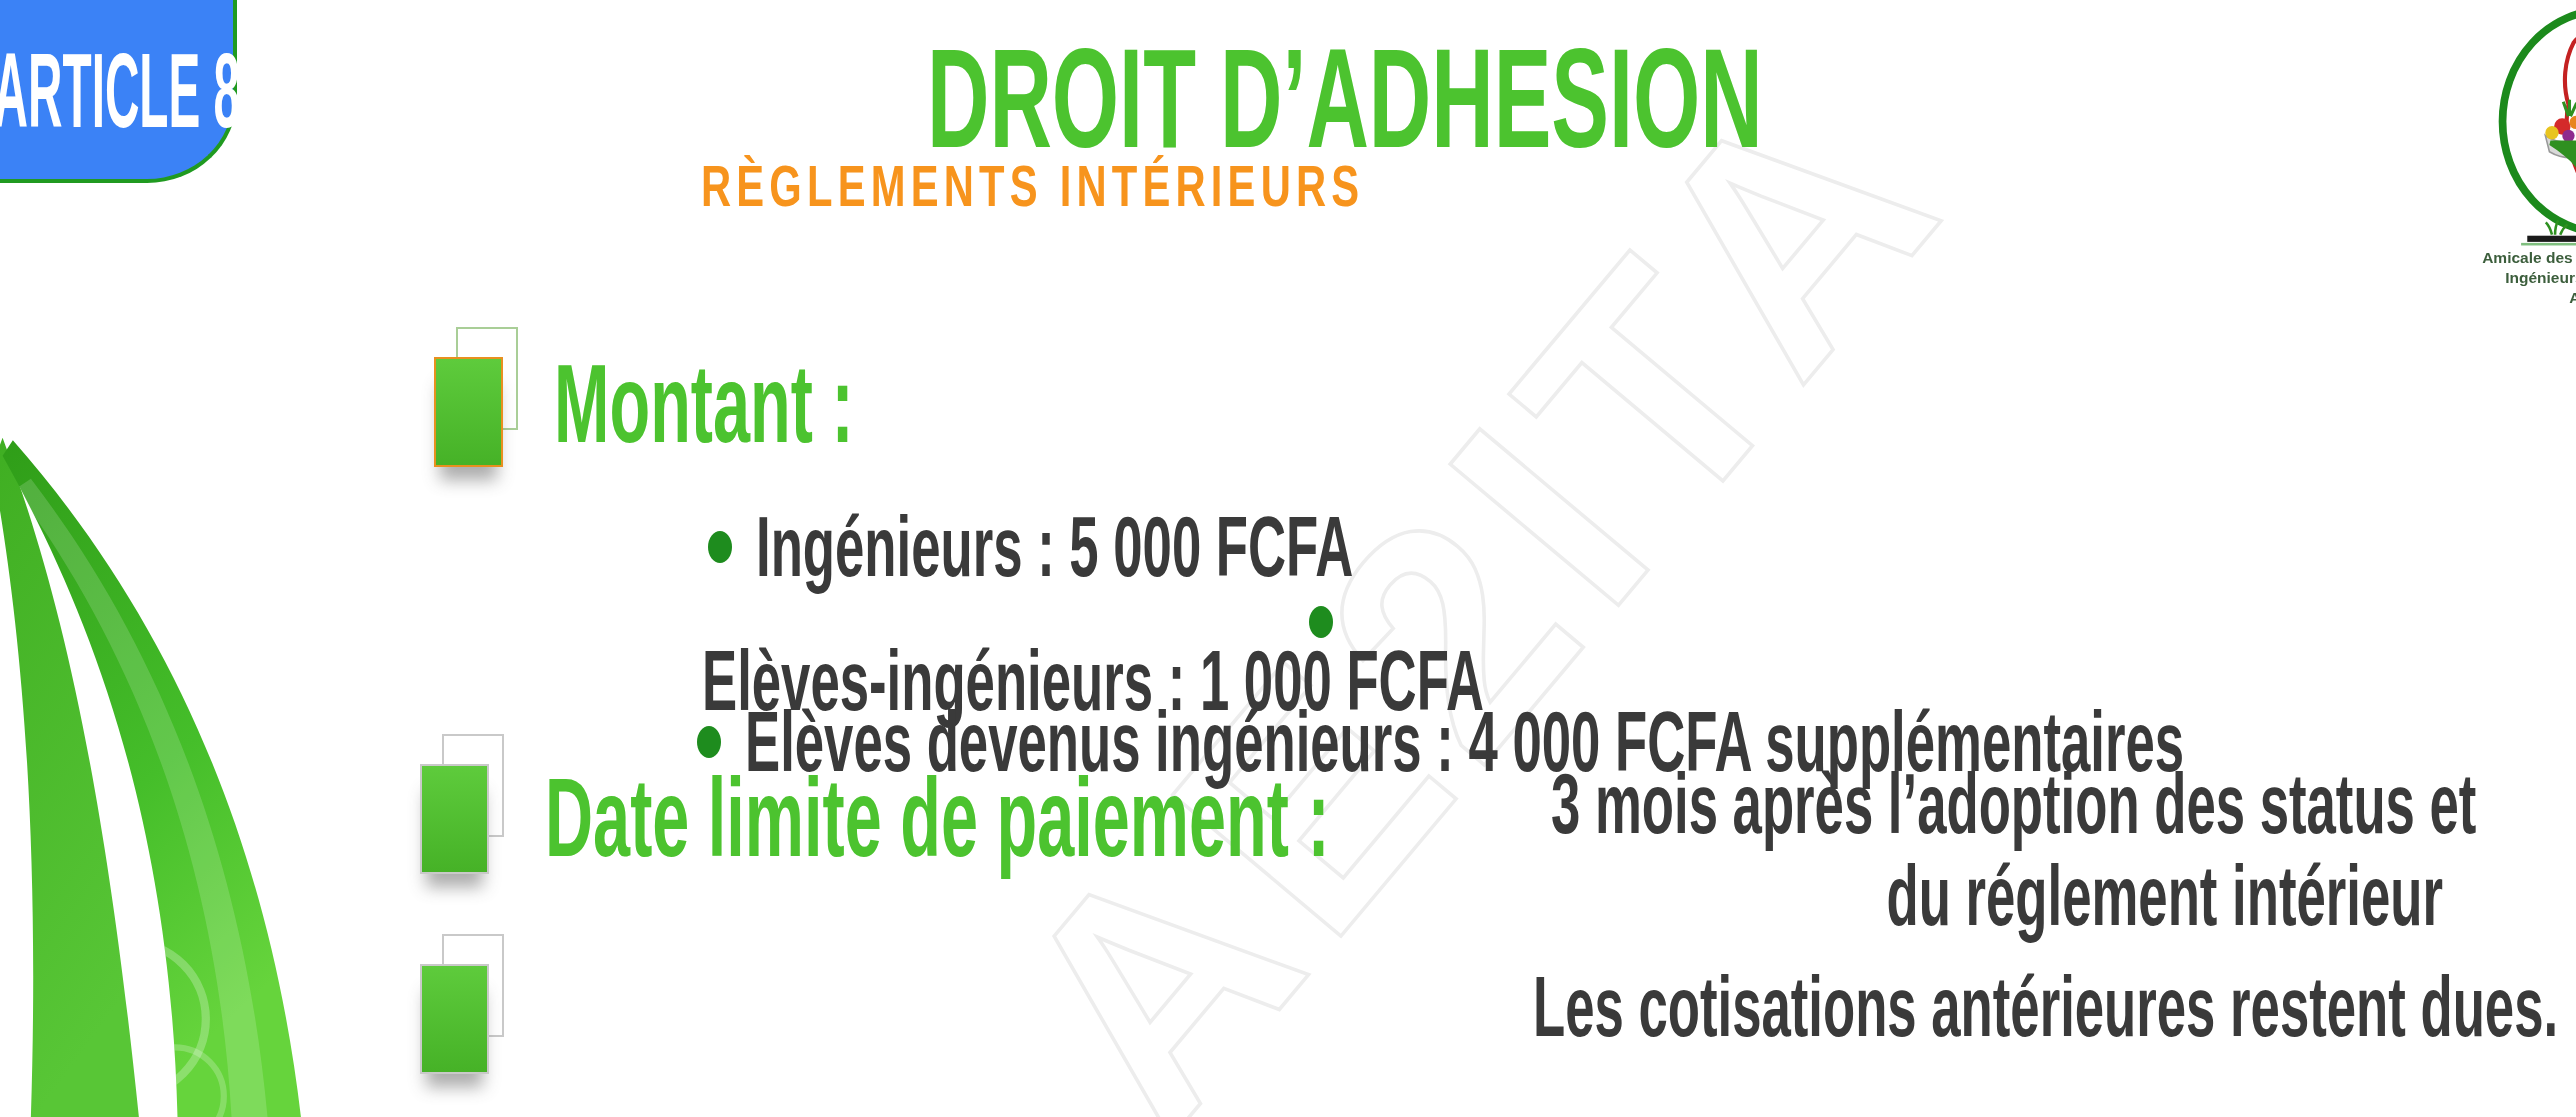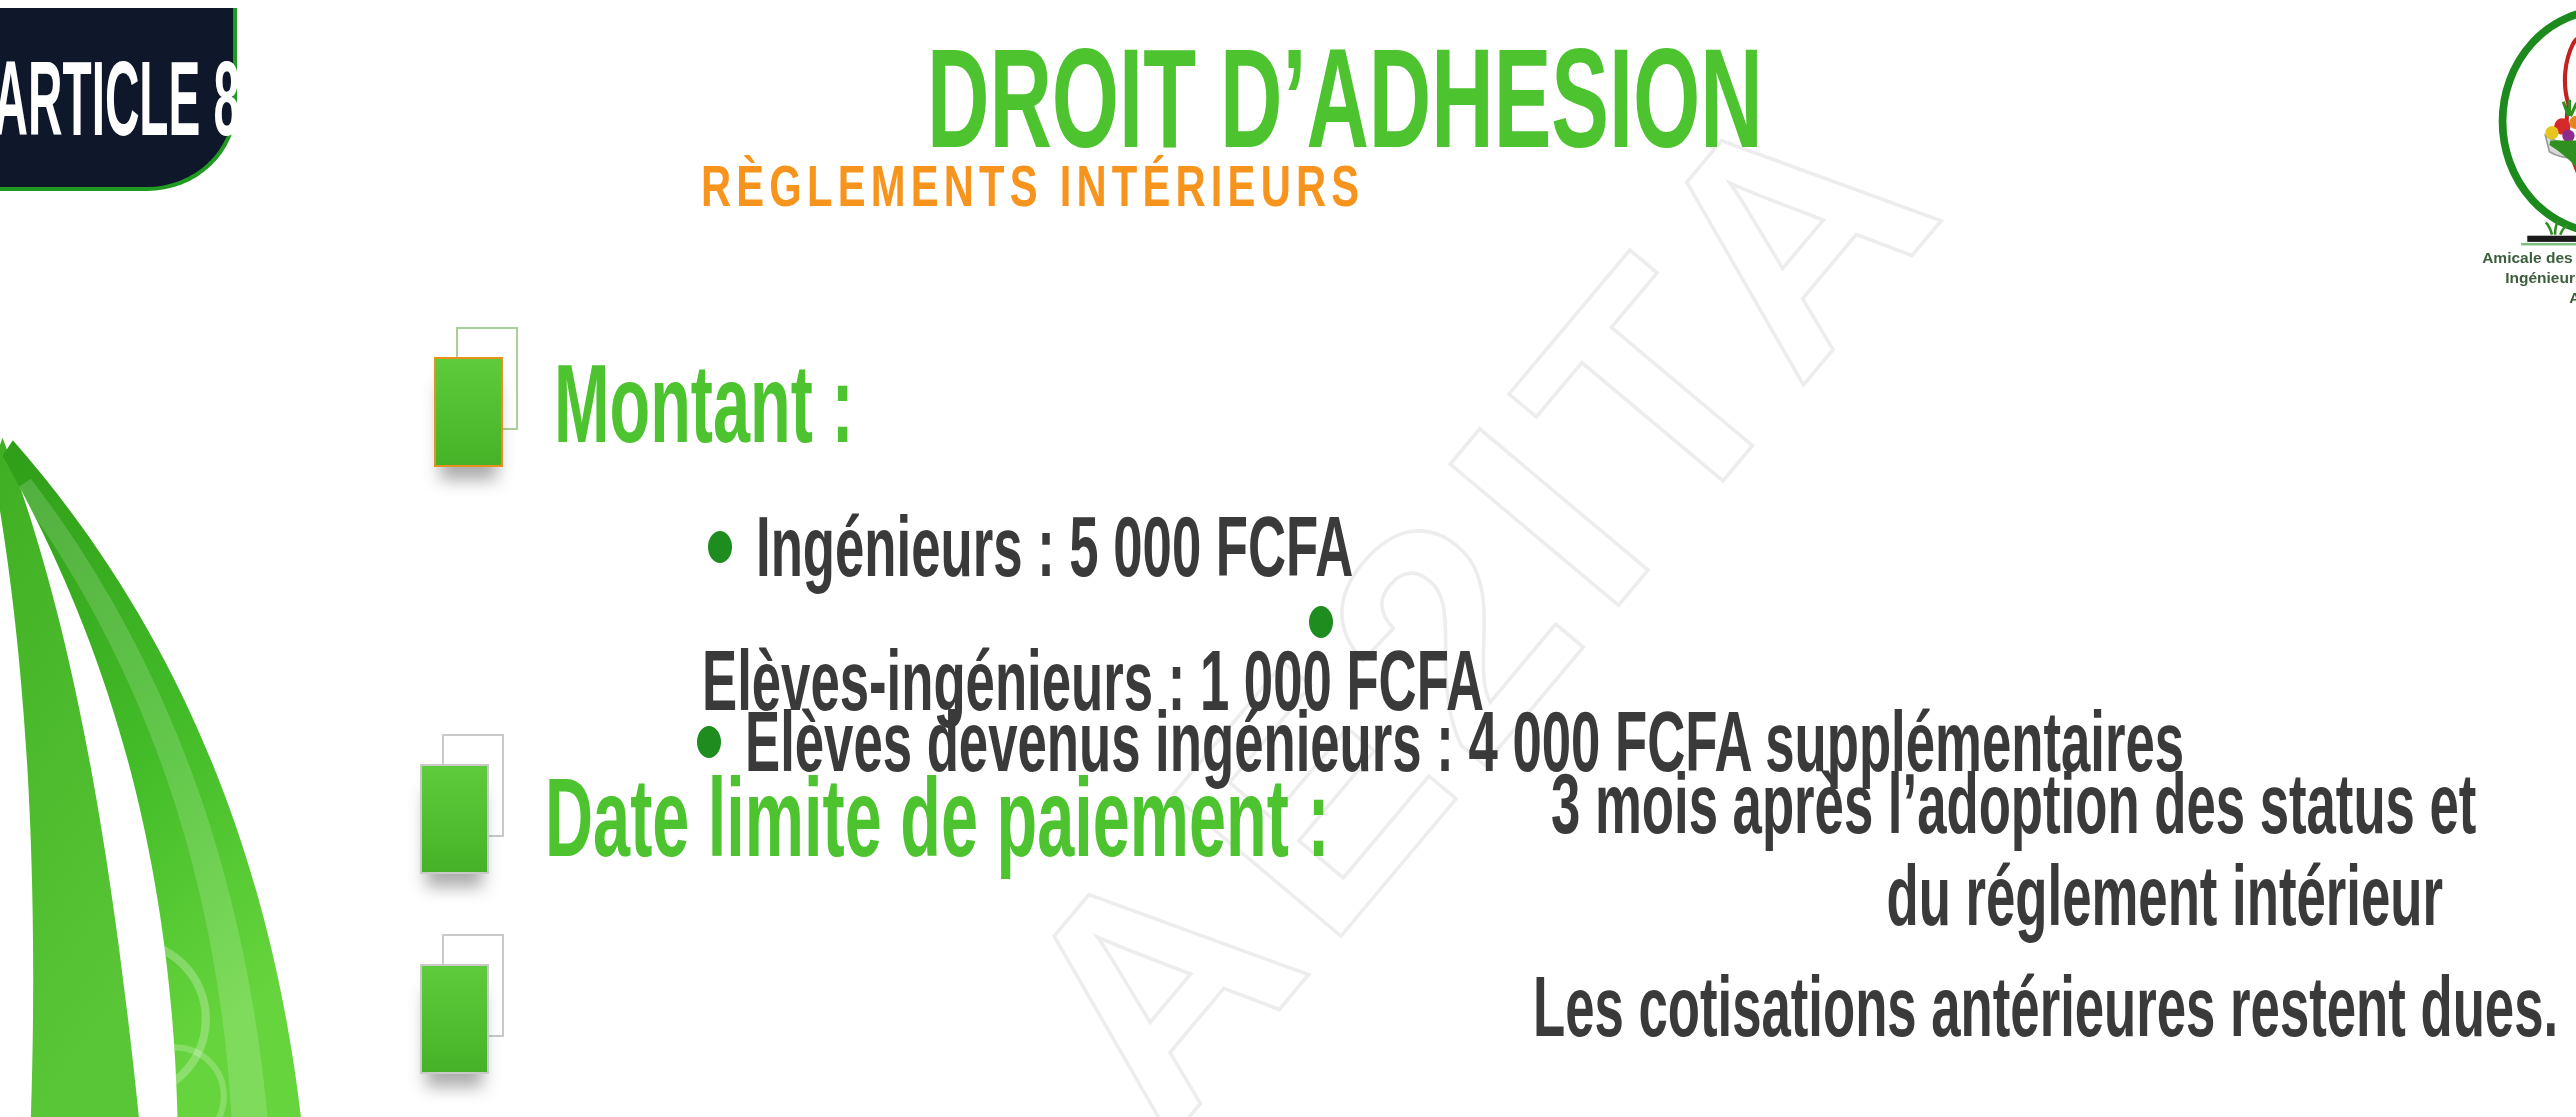--- a/index.html
+++ b/index.html
@@ -14,22 +14,22 @@
   
   .cx38{display:inline-block;white-space:nowrap;transform:scaleX(.45);transform-origin:50% 0;}
   .cx60{display:inline-block;white-space:nowrap;transform:scaleX(.60);transform-origin:0 0;}
   .cx62{display:inline-block;white-space:nowrap;transform:scaleX(.62);transform-origin:0 0;}
   .cx62c{display:inline-block;white-space:nowrap;transform:scaleX(.62);transform-origin:50% 0;}
   .titlescale{display:inline-block;white-space:nowrap;transform:scale(.65,1.06);transform-origin:50% 0;}
   .subscale{display:inline-block;white-space:nowrap;transform:scaleX(.72);transform-origin:50% 0;}
 
   
   .badge{
-    left:0;top:8px;width:233px;height:179px;
-    background:#0f172a;
+    left:0;top:0;width:233px;height:179px;
+    background:#3b82f6;
     border-right:4.6px solid #209A20;
     border-bottom:4.6px solid #209A20;
     border-bottom-right-radius:90px 85px;
     display:flex;align-items:center;justify-content:center;
   }
   .badge-label{color:#ffffff;font-weight:bold;font-size:106px;line-height:1;}
 
   
   .title{left:572px;top:28px;width:1546px;text-align:center;color:#4CC32F;font-weight:bold;font-size:133px;line-height:1;}
   .subtitle{left:572px;top:157px;width:1546px;color:#F7941D;font-weight:bold;font-size:58px;letter-spacing:7.2px;line-height:1;text-decoration:underline;}

